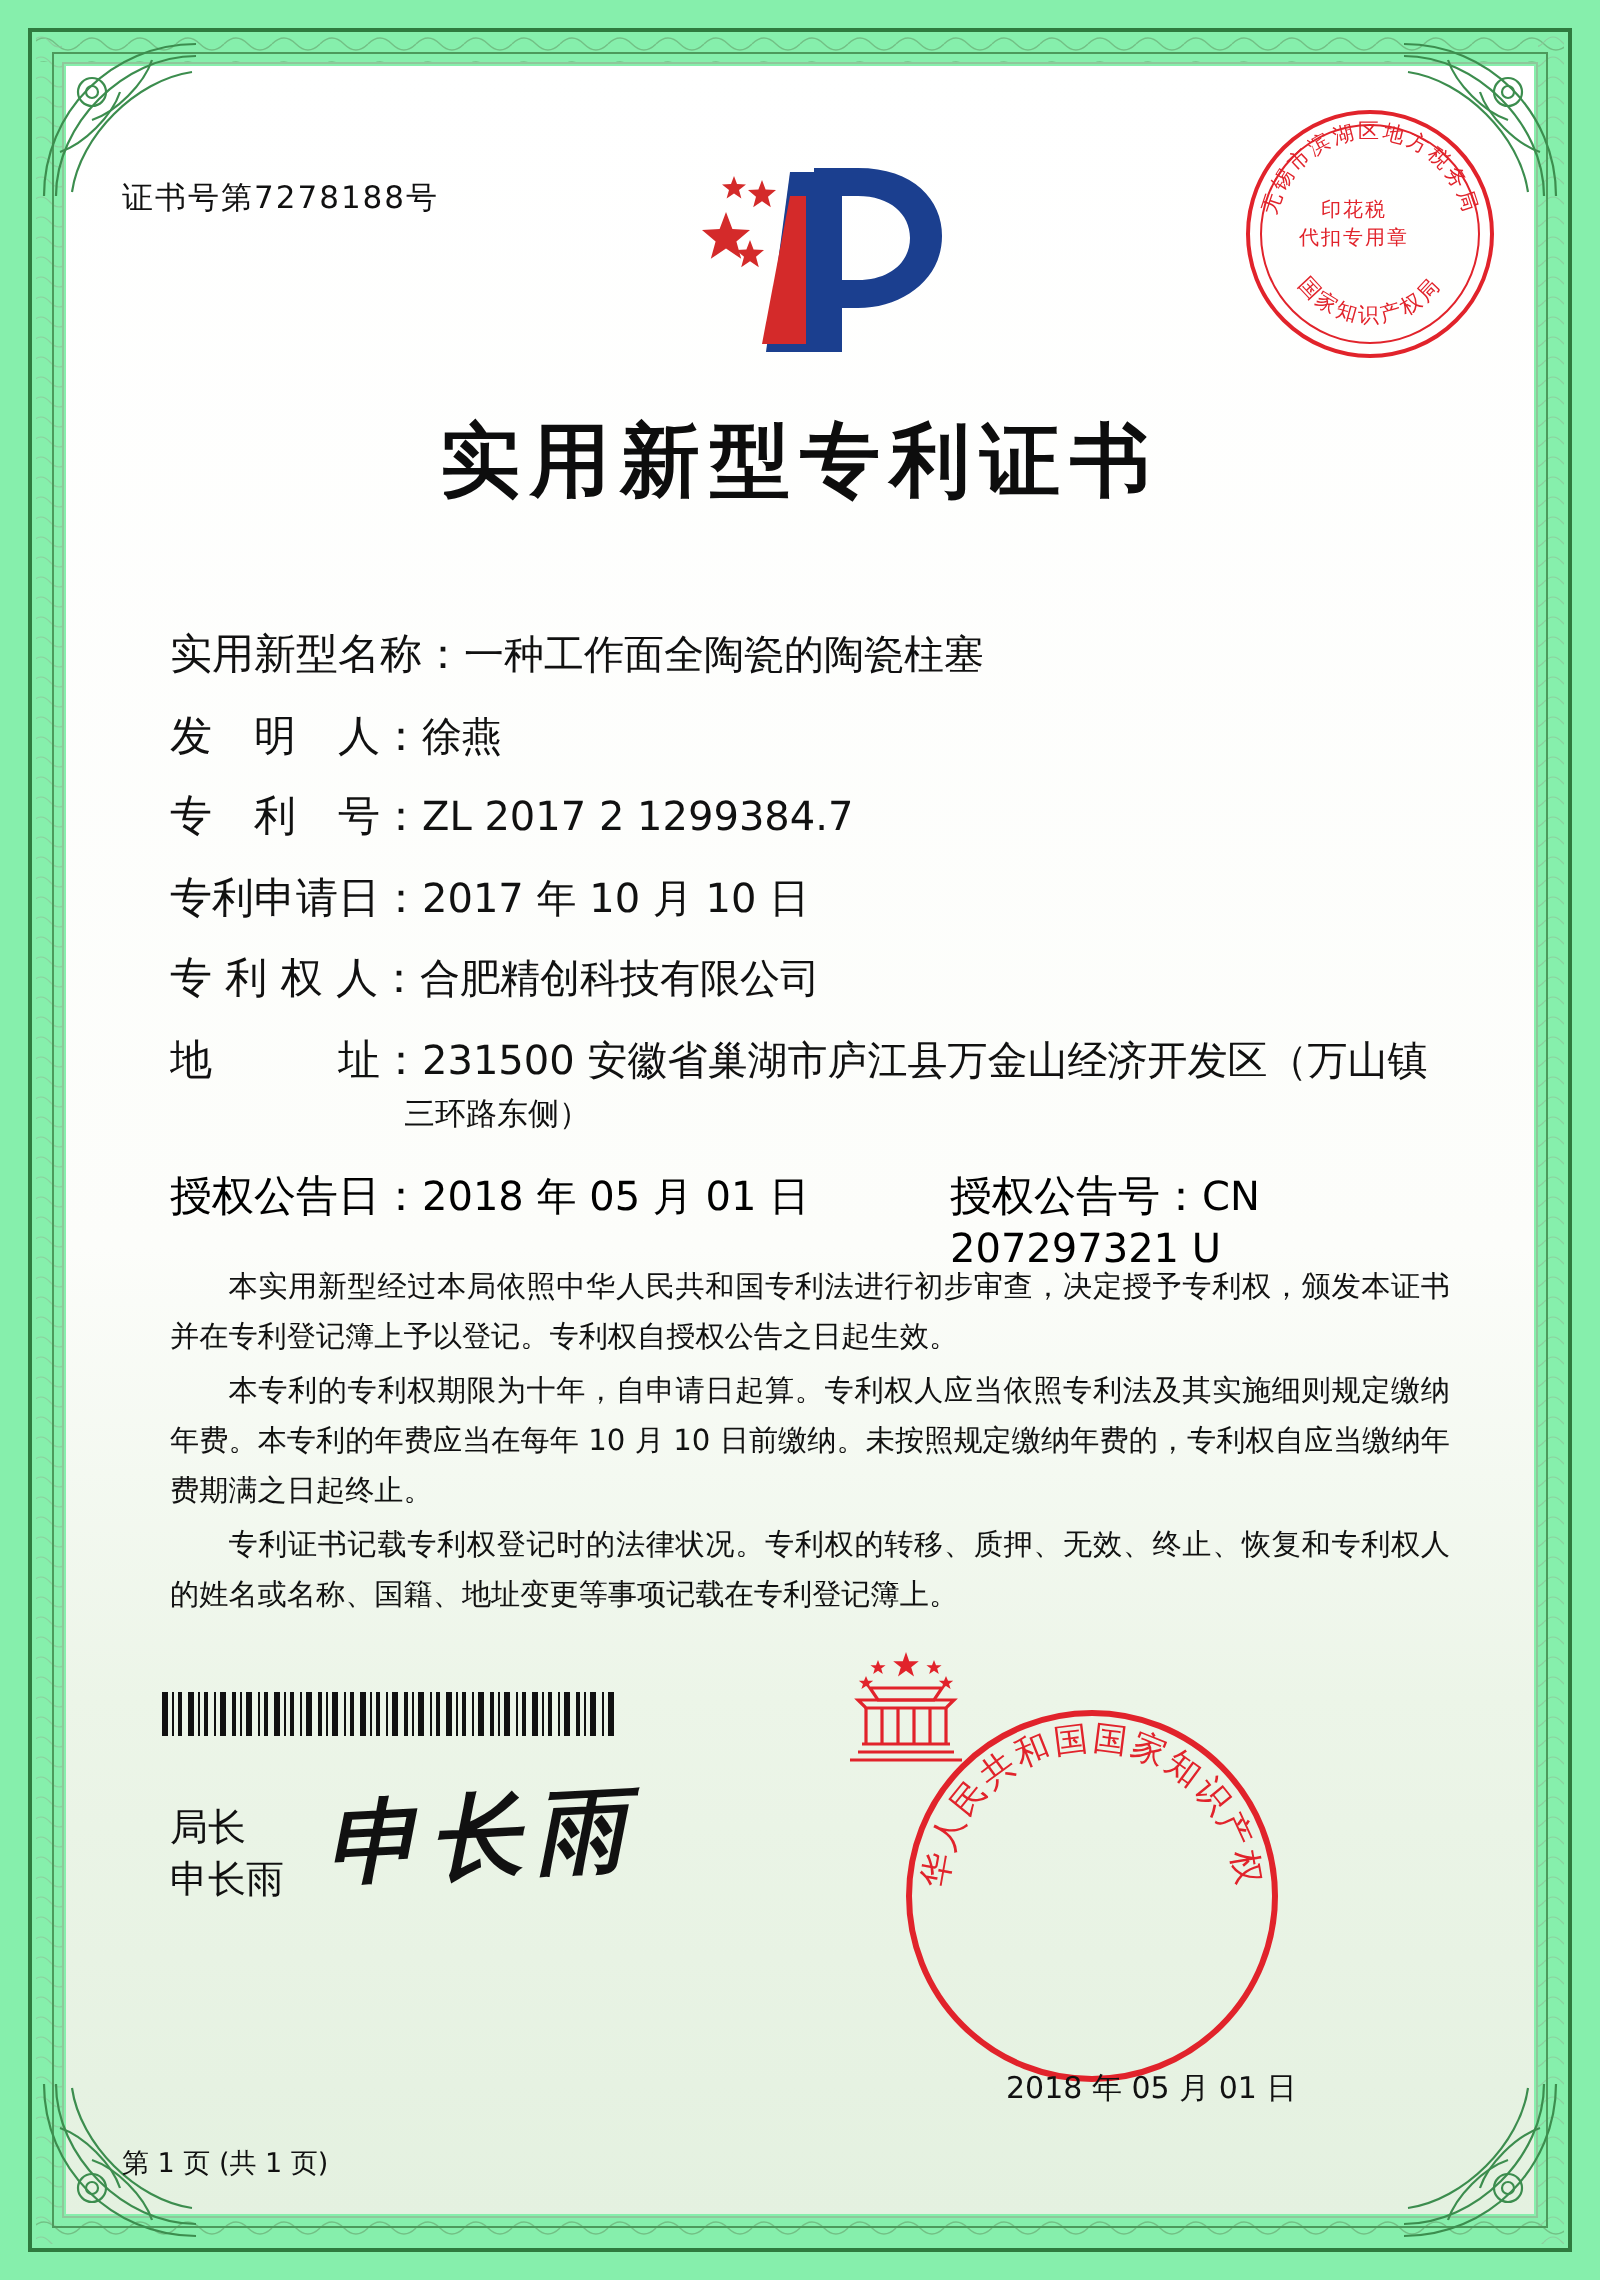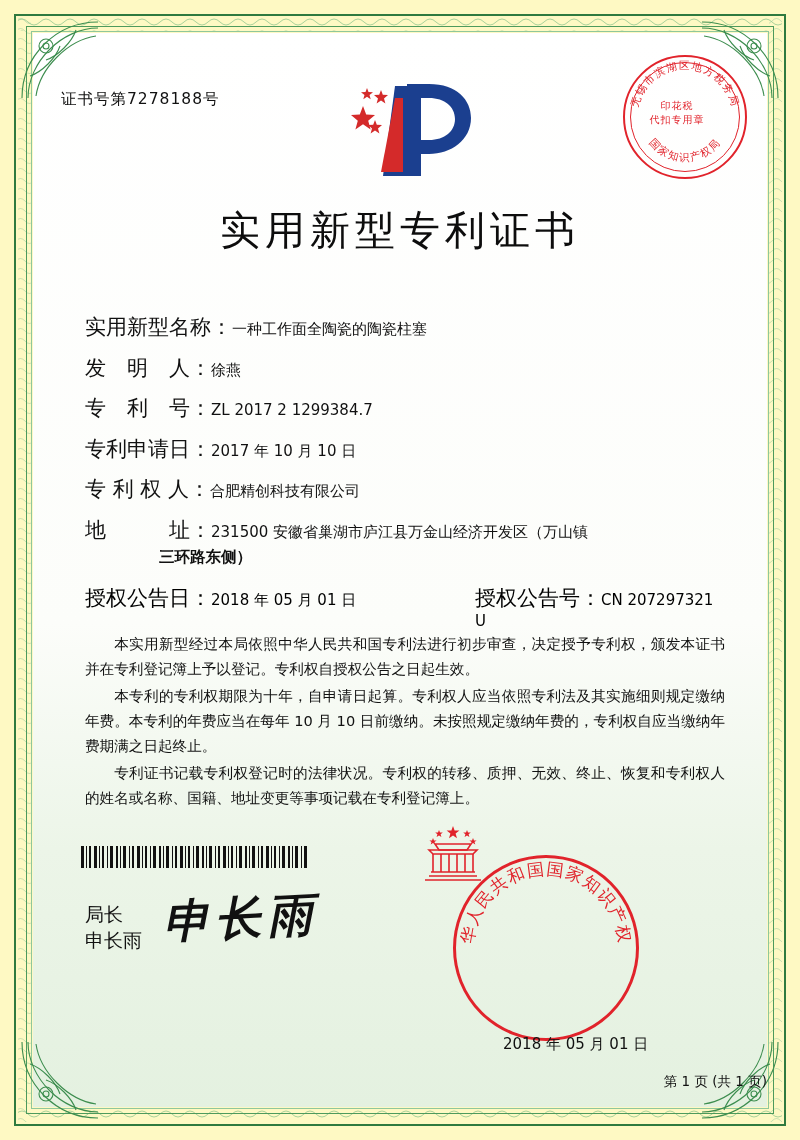--- a/index.html
+++ b/index.html
@@ -8,21 +8,21 @@
     background: #ffffff;
   }
   body {
     font-family: "DejaVu Sans", "Liberation Sans", sans-serif;
   }
   #page {
     position: relative;
     width: 800px;
     height: 1140px;
     overflow: hidden;
-    background: #fef9c3;
+    background: #86efac;
   }
 
   
   .border-outer {
     position: absolute;
     left: 14px; top: 14px;
     width: 772px; height: 1112px;
     border: 2px solid #2f7a3f;
     box-sizing: border-box;
   }
@@ -133,21 +133,21 @@
     letter-spacing: 1.5px;
   }
 
   
   .title {
     position: absolute;
     left: 0; right: 0;
     top: 170px;
     text-align: center;
     font-size: 40px;
-    font-weight: normal;
+    font-weight: bold;
     letter-spacing: 5px;
     color: #0d0d0d;
     font-family: "DejaVu Sans", "Liberation Sans", sans-serif;
   }
 
   
   .fields {
     position: absolute;
     left: 52px;
     top: 283px;
@@ -159,28 +159,27 @@
     font-size: 15.5px;
     color: #111;
     line-height: 22px;
   }
   .f-label {
     display: inline-block;
     white-space: pre;
     font-size: 21px;
   }
   .f-value {
-    font-size: 15px;
+    font-size: 20px;
   }
   .f-cont {
     display: block;
-    margin-left: 74px;
+    margin-left: 117px;
     margin-top: 3px;
     font-size: 15.5px;
-    font-weight: bold;
   }
   .row-two {
     position: relative;
     font-size: 15.5px;
     margin-bottom: 14px;
   }
   .row-two .right-part {
     position: absolute;
     left: 390px;
     top: 0;
@@ -259,23 +258,24 @@
     left: 470px;
     top: 1002px;
     font-size: 15px;
     color: #111;
   }
 
   .page-no {
     position: absolute;
     left: 0; right: 0;
     top: 1040px;
-    text-align: right;
+    text-align: left;
     font-size: 13.5px;
     color: #111;
+    padding-left: 28px;
   }
 </style>
 </head>
 <body>
 
 <div id="page">
 
   <div class="bg-tint"></div>
 
   <svg class="guilloche" viewBox="0 0 768 1108" preserveAspectRatio="none">

